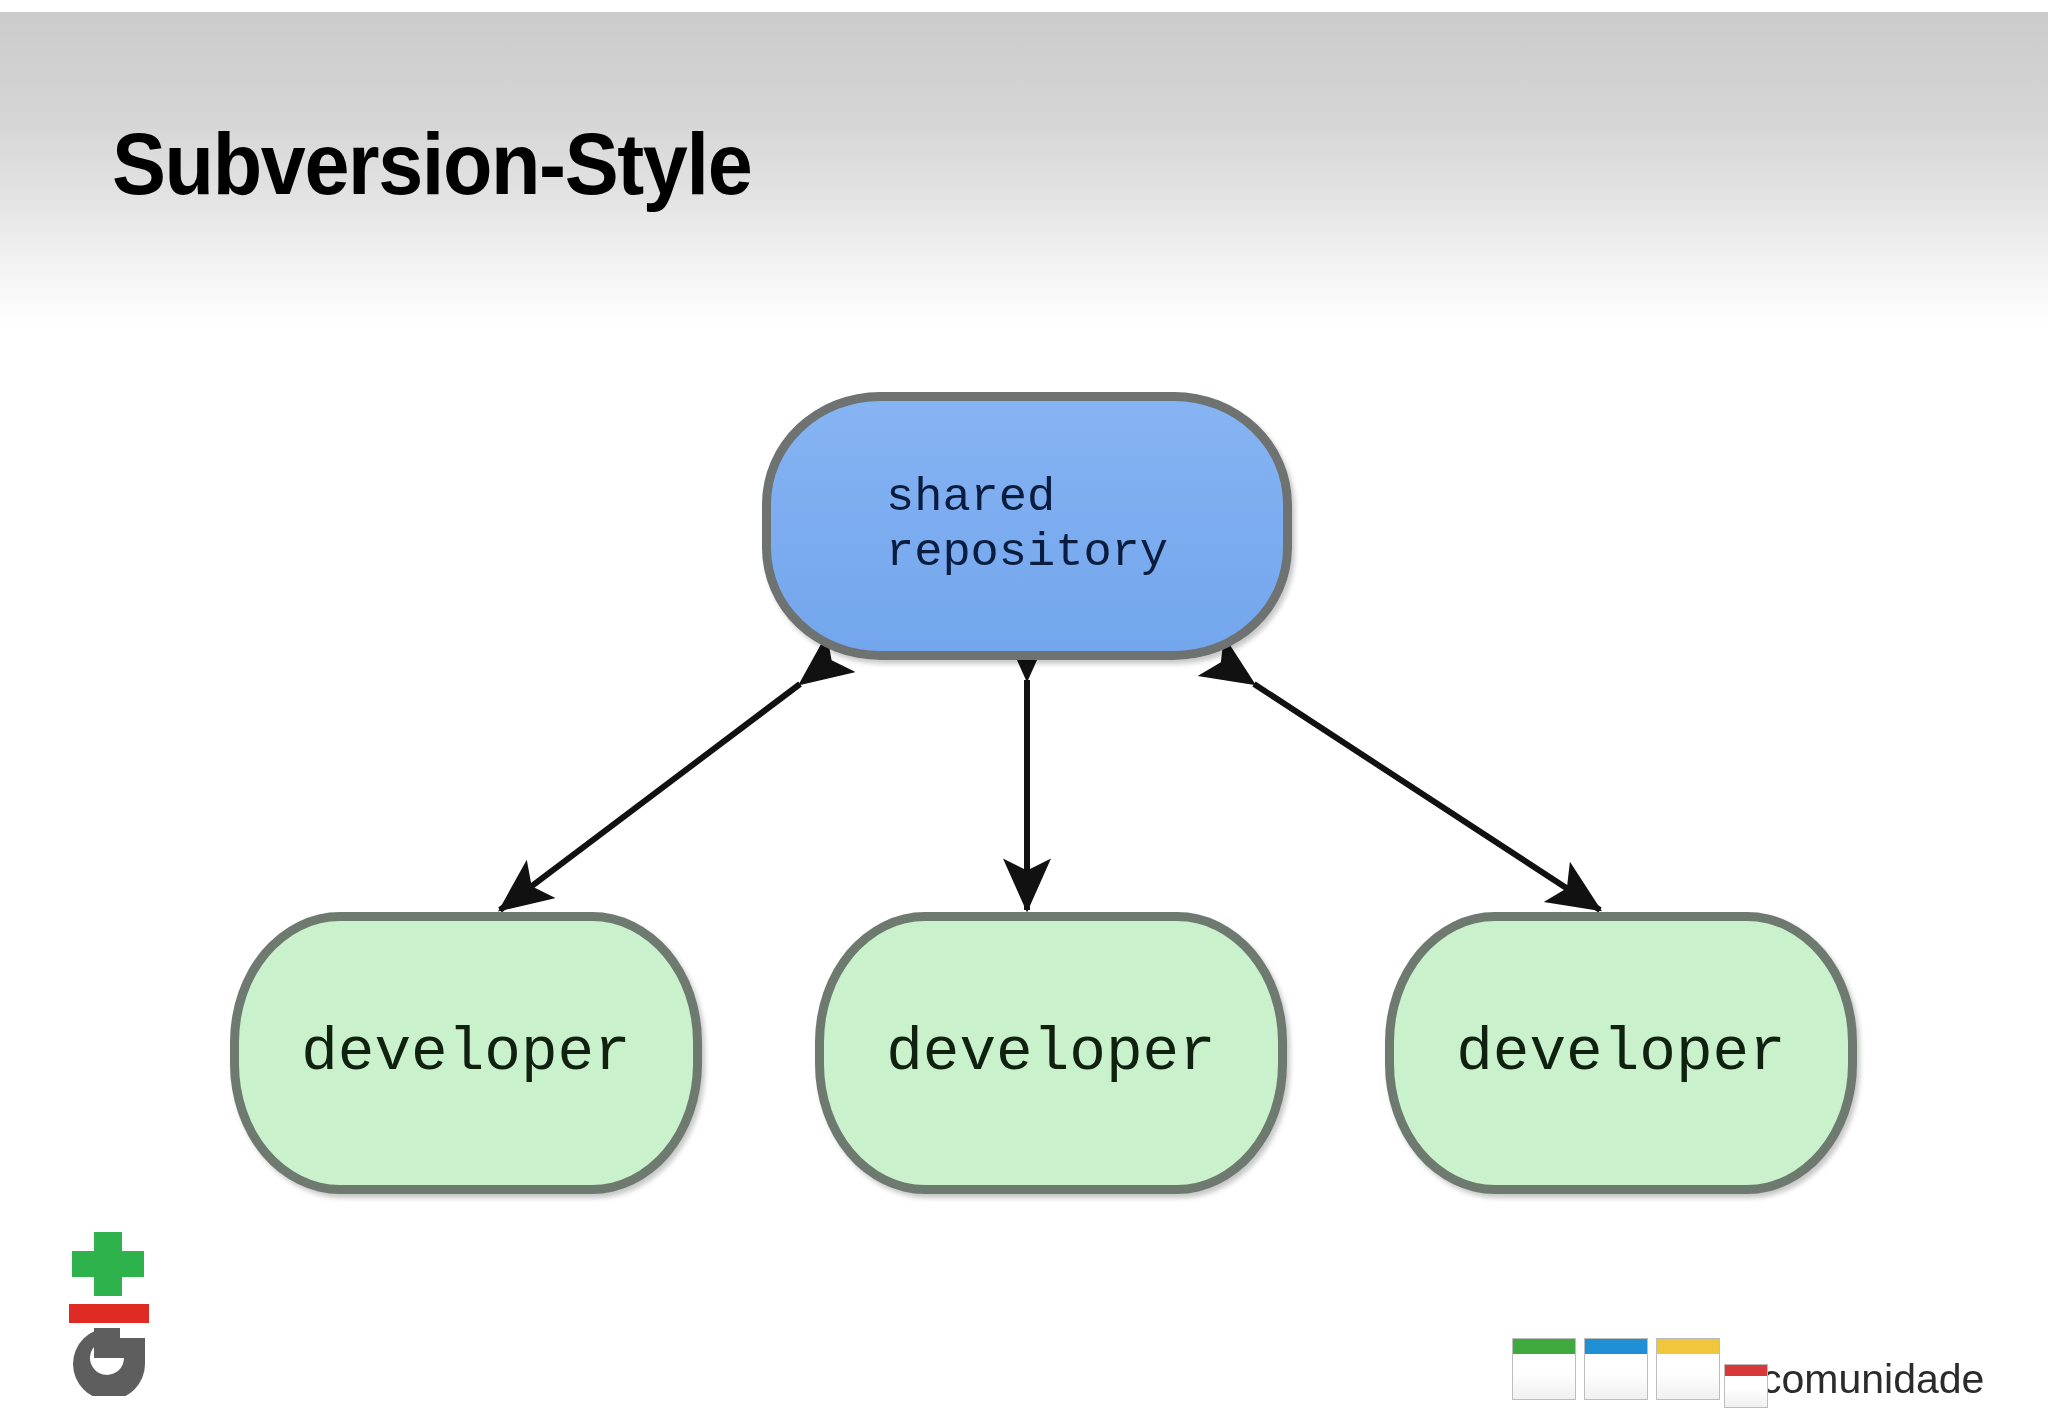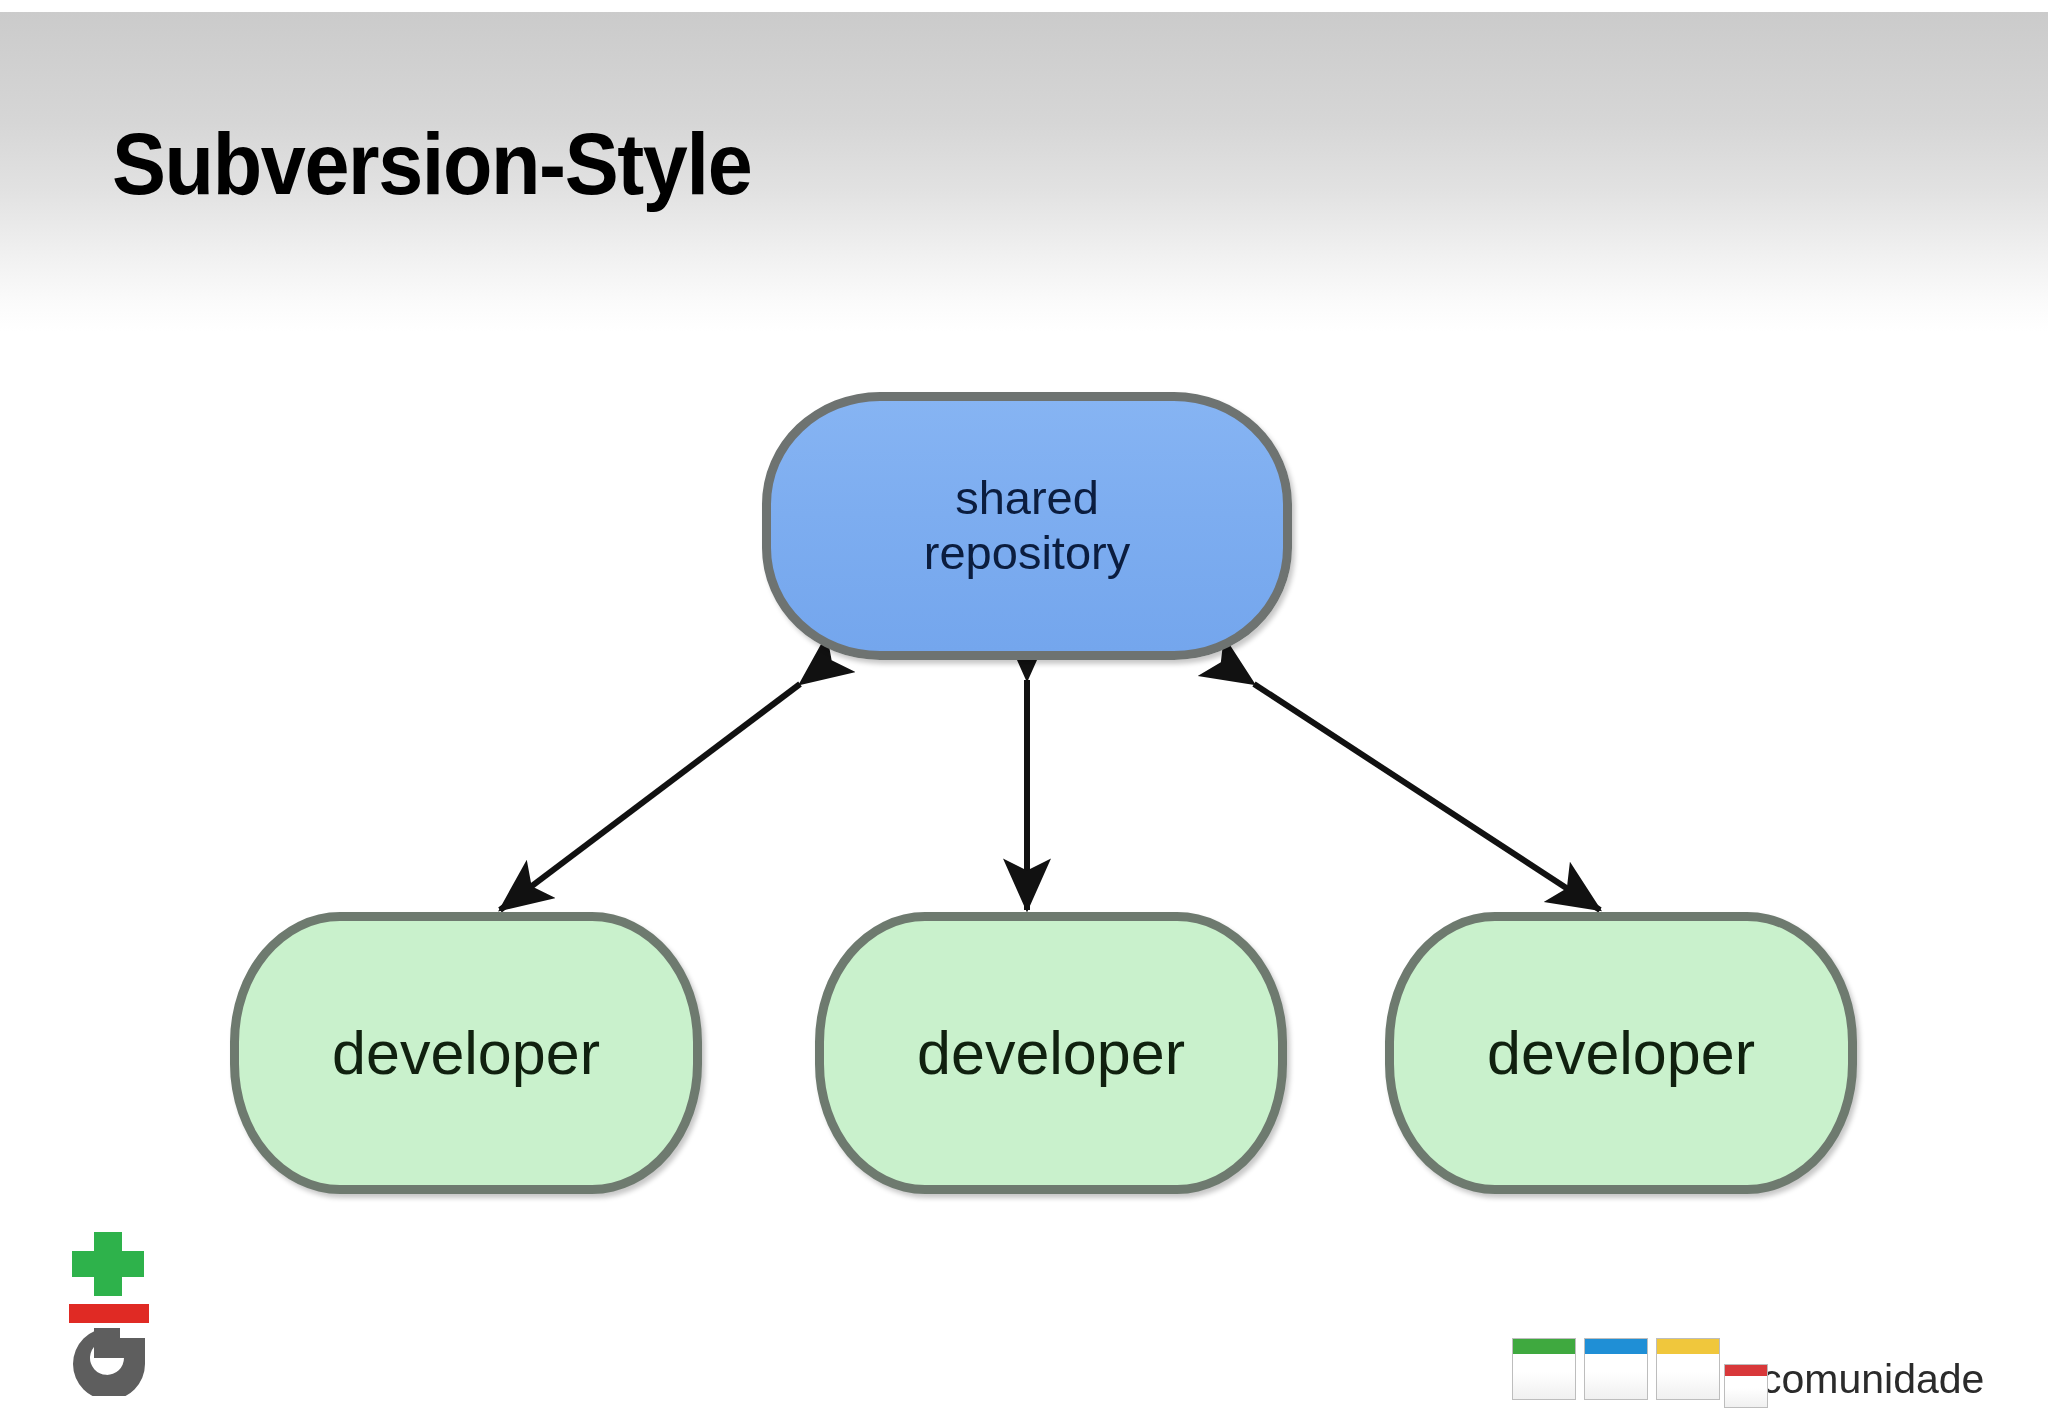--- a/index.html
+++ b/index.html
@@ -56,22 +56,21 @@
     width: 2048px;
     height: 1418px;
   }
 
   .node {
     position: absolute;
     box-sizing: border-box;
     display: flex;
     align-items: center;
     justify-content: center;
-    text-align: center;
-    font-family: Liberation Sans, sans-serif;
+    font-family: Liberation Mono, monospace;
     line-height: 1.16;
     box-shadow: 3px 4px 5px rgba(0,0,0,0.22);
   }
 
   .node-repo {
     left: 762px;
     top: 380px;
     width: 530px;
     height: 268px;
     background: linear-gradient(to bottom, #86b4f3 0%, #7dadf0 45%, #74a6ed 100%);

